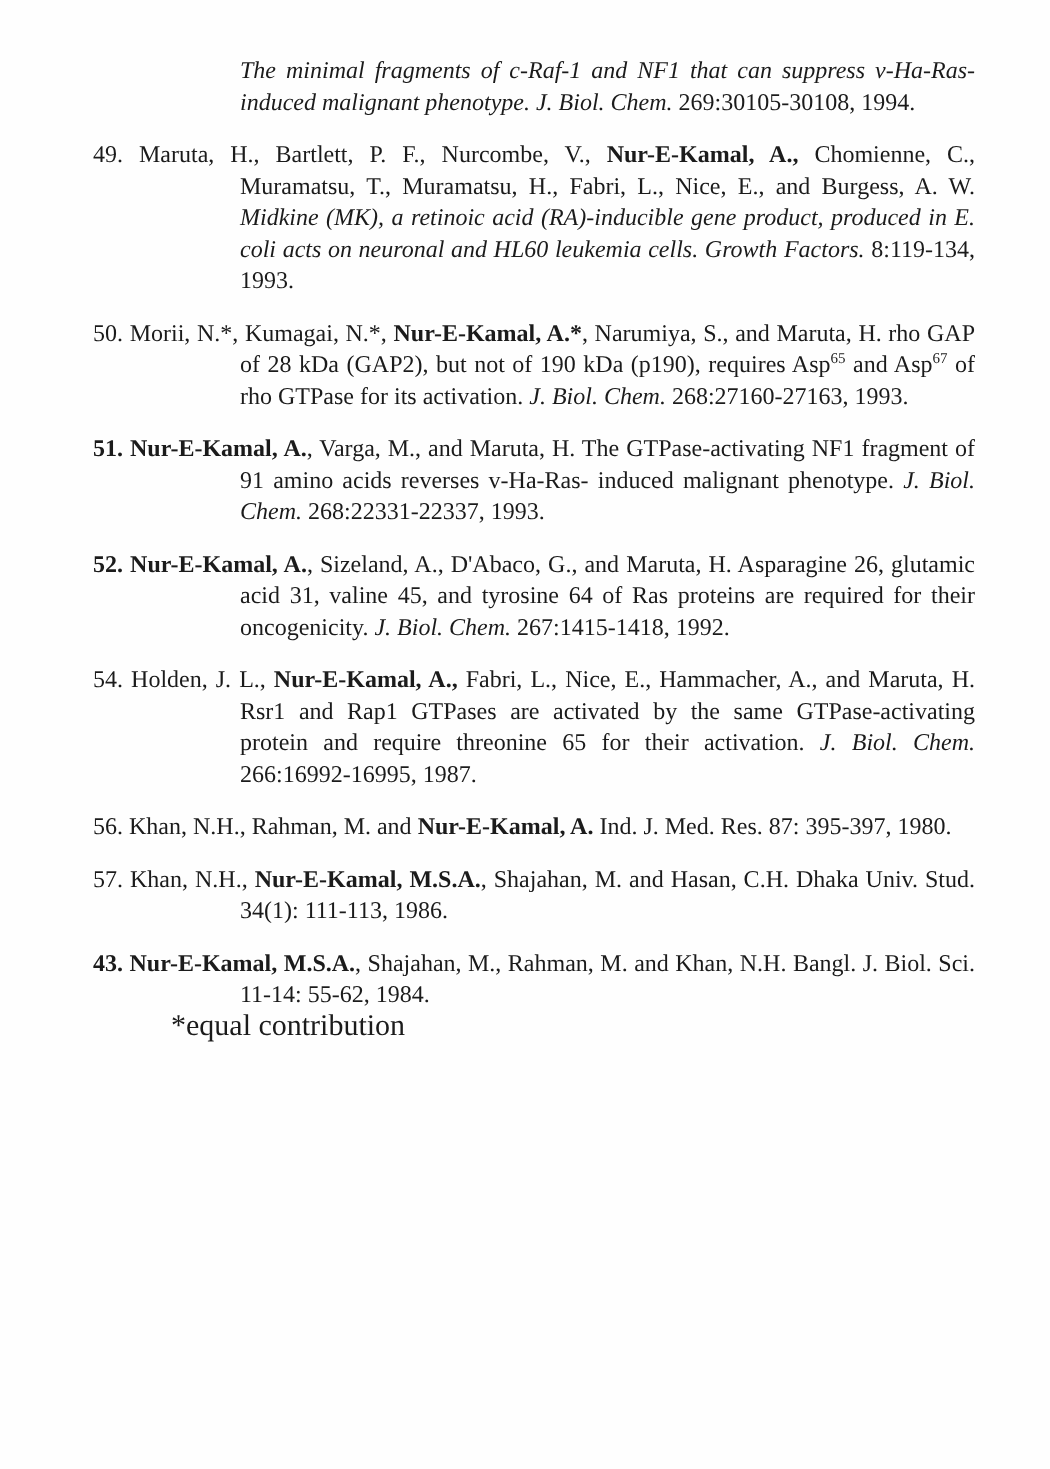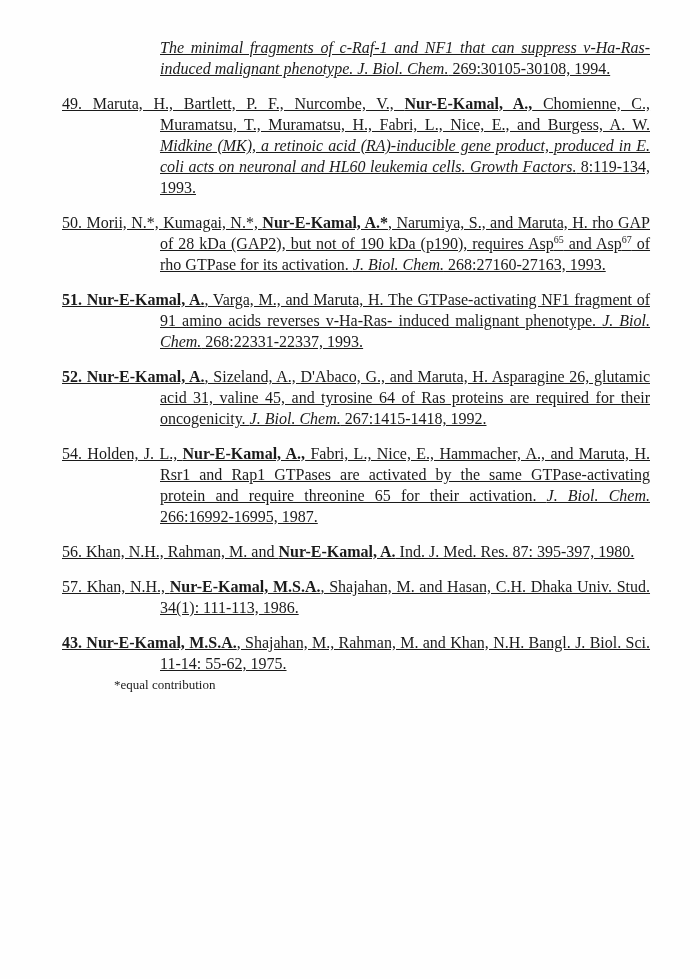--- a/index.html
+++ b/index.html
@@ -20,32 +20,31 @@
     height: 979px;
     padding: 37px 50px 0 62px;
   }
   .ref {
     margin: 0 0 14px 0;
     font-size: 16px;
     line-height: 21px;
     text-align: justify;
     padding-left: 98px;
     text-indent: -98px;
-    text-decoration: underline;
   }
   .ref.cont {
     text-indent: 0;
   }
   .ref.tight {
     margin-bottom: 0;
   }
   .footnote {
     margin: 0;
     padding-left: 52px;
-    font-size: 13px;
+    font-size: 20px;
     line-height: 21px;
   }
   .b { font-weight: bold; }
   .i { font-style: italic; }
   .sup {
     vertical-align: super;
     font-size: 10px;
     line-height: 0;
   }
 </style>
@@ -54,15 +53,15 @@
 
 <div class="page">
   <p class="ref cont"><span class="i">The minimal fragments of c-Raf-1 and NF1 that can suppress v-Ha-Ras-induced malignant phenotype.  J. Biol. Chem.</span><span> 269:30105-30108, 1994.</span></p>
   <p class="ref"><span>49. Maruta, H., Bartlett, P. F., Nurcombe, V., </span><span class="b">Nur-E-Kamal, A.,</span><span> Chomienne, C., Muramatsu, T., Muramatsu, H., Fabri, L., Nice, E., and Burgess, A. W. </span><span class="i">Midkine (MK), a retinoic acid (RA)-inducible gene product, produced in E. coli acts on neuronal and HL60 leukemia cells.  Growth Factors.</span><span> 8:119-134, 1993.</span></p>
   <p class="ref"><span>50. Morii, N.*, Kumagai, N.*, </span><span class="b">Nur-E-Kamal, A.*</span><span>, Narumiya, S., and Maruta, H. rho GAP of 28 kDa (GAP2), but not of 190 kDa (p190), requires Asp</span><span class="sup">65</span><span> and Asp</span><span class="sup">67</span><span> of rho GTPase for its activation.  </span><span class="i">J. Biol. Chem.</span><span> 268:27160-27163, 1993.</span></p>
   <p class="ref"><span class="b">51. Nur-E-Kamal, A.</span><span>, Varga, M., and Maruta, H. The GTPase-activating NF1 fragment of 91 amino acids reverses v-Ha-Ras- induced malignant phenotype.  </span><span class="i">J. Biol. Chem.</span><span> 268:22331-22337, 1993.</span></p>
   <p class="ref"><span class="b">52. Nur-E-Kamal, A.</span><span>, Sizeland, A., D'Abaco, G., and Maruta, H. Asparagine 26, glutamic acid 31, valine 45, and tyrosine 64 of Ras proteins are required for their oncogenicity.  </span><span class="i">J. Biol. Chem.</span><span> 267:1415-1418, 1992.</span></p>
   <p class="ref"><span>54. Holden, J. L., </span><span class="b">Nur-E-Kamal, A.,</span><span> Fabri, L., Nice, E., Hammacher, A., and Maruta, H. Rsr1 and Rap1 GTPases are activated by the same GTPase-activating protein and require threonine 65 for their activation.  </span><span class="i">J. Biol. Chem.</span><span> 266:16992-16995, 1987.</span></p>
   <p class="ref"><span>56. Khan, N.H., Rahman, M.  and </span><span class="b">Nur-E-Kamal, A.</span><span> Ind.  J.  Med.  Res.  87: 395-397, 1980.</span></p>
   <p class="ref"><span>57. Khan, N.H., </span><span class="b">Nur-E-Kamal, M.S.A.</span><span>, Shajahan, M.  and Hasan, C.H.  Dhaka Univ. Stud.  34(1): 111-113, 1986.</span></p>
-  <p class="ref tight"><span class="b">43. Nur-E-Kamal, M.S.A.</span><span>, Shajahan, M., Rahman, M.  and Khan, N.H. Bangl.  J.  Biol. Sci.  11-14: 55-62, 1975.</span></p>
+  <p class="ref tight"><span class="b">43. Nur-E-Kamal, M.S.A.</span><span>, Shajahan, M., Rahman, M.  and Khan, N.H. Bangl.  J.  Biol. Sci.  11-14: 55-62, 1984.</span></p>
   <p class="footnote">*equal contribution</p>
 </div>
 
 </body></html>

